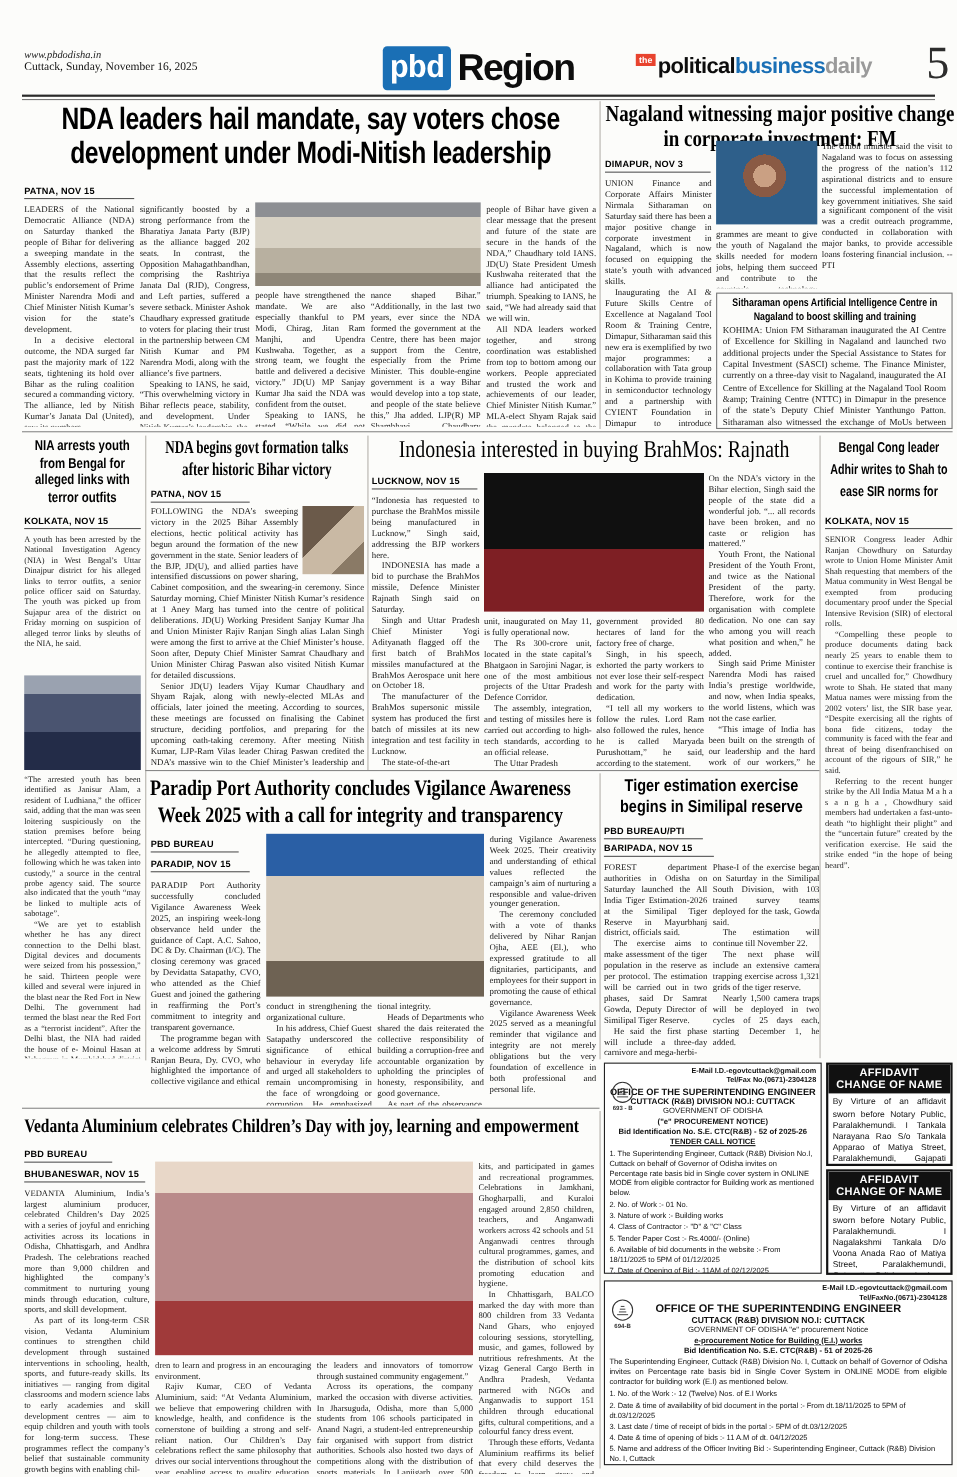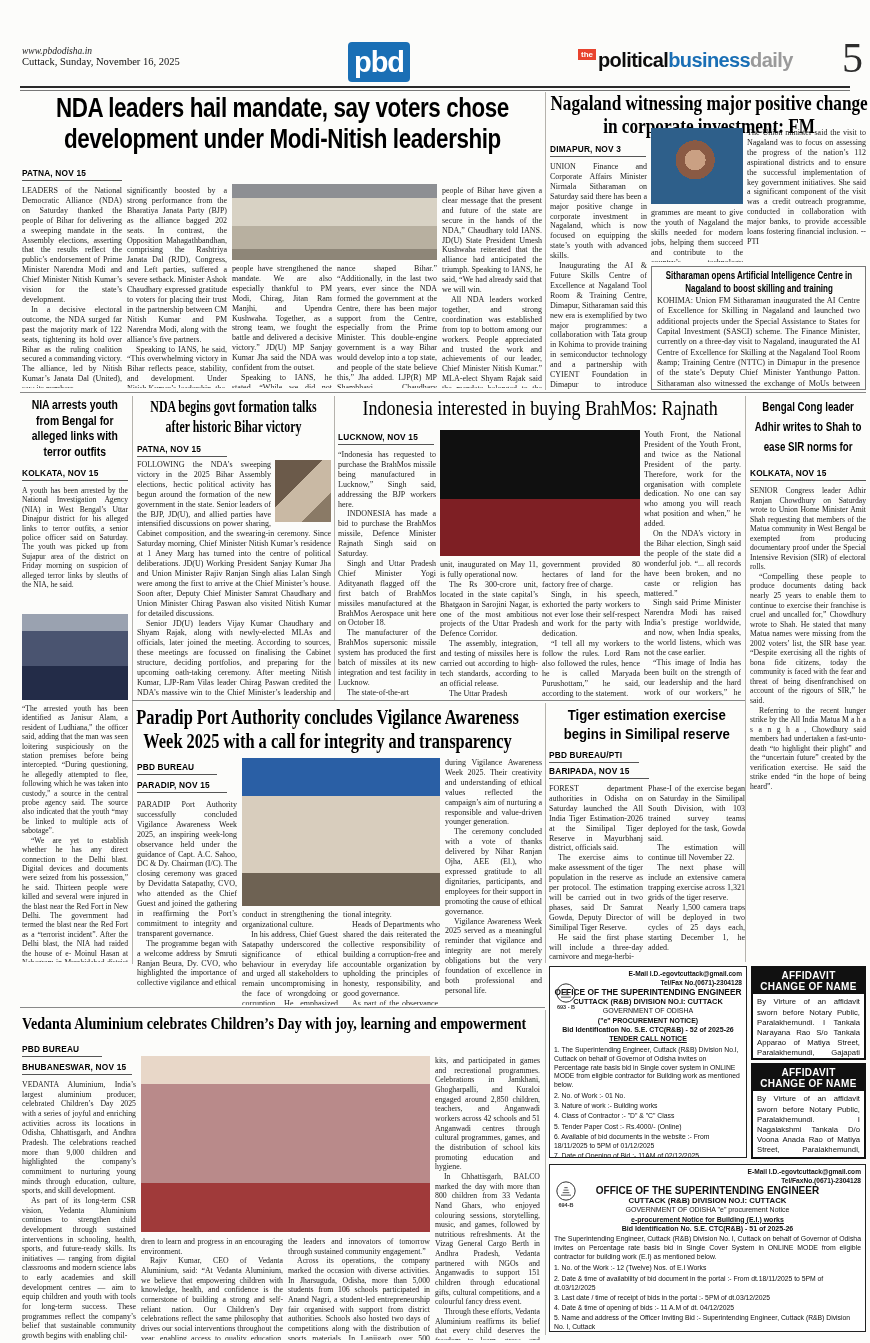--- a/index.html
+++ b/index.html
@@ -7,21 +7,21 @@
   #sheet{position:relative;width:870px;height:1343px;margin:0 auto;background:#fcfcfa;color:#1b1b1b;
          font-family:"Liberation Serif",serif;overflow:hidden}
   .abs{position:absolute}
   .hrule{position:absolute;background:#2a2a2a}
   .vrule{position:absolute;background:#b5b2ac;width:1px}
 
   
   .site{font-style:italic;font-size:9.5px;color:#222}
   .hdate{font-size:10.5px;color:#111}
   .pbdbox{background:#1a6fb5;border-radius:4px;color:#fff;display:flex;align-items:center;justify-content:center;
-          font-family:Liberation Sans, sans-serif;font-weight:700;font-size:29px;letter-spacing:-1px}
+          font-family:Liberation Mono, monospace;font-weight:700;font-size:29px;letter-spacing:-1px}
   .region{font-family:"Liberation Sans",sans-serif;font-weight:700;font-size:34px;letter-spacing:-1.5px;color:#0d0d0d}
   .mast{display:flex;align-items:flex-start;font-family:"Liberation Sans",sans-serif;font-weight:700;letter-spacing:-.6px}
   .mast .the{background:#e8432e;color:#fff;font-size:8px;padding:1px 3px;margin:1px 2px 4px 0;letter-spacing:0}
   .mast .w{font-size:20px;line-height:24px}
   .pagenum{font-family:"Liberation Serif",serif;font-size:42px;color:#2d2d2d}
 
   
   .hl{position:absolute;overflow:hidden}
   .hl .in{transform-origin:0 0;display:block}
   .hl-sans{font-family:"Liberation Sans",sans-serif;font-weight:700;color:#000}
@@ -68,20 +68,21 @@
 </style>
 </head>
 <body>
 
 <div id="sheet">
 
   <div class="abs site" style="left:22px;top:46px;width:210px">www.pbdodisha.in</div>
   <div class="abs hdate" style="left:22px;top:56px;width:240px">Cuttack, Sunday, November 16, 2025</div>
 
   <div class="abs pbdbox" style="left:348px;top:42px;width:62px;height:40px">pbd</div>
+  <div class="abs region" style="left:416px;top:42px;width:140px;height:42px;line-height:40px">Region</div>
 
   <div class="abs mast" style="left:578px;top:48px;width:262px">
     <span class="the">the</span>
     <span class="w" style="color:#0d0d0d">political</span>
     <span class="w" style="color:#1a6fb5">business</span>
     <span class="w" style="color:#9a9a9a">daily</span>
   </div>
   <div class="abs pagenum" style="left:842px;top:34px">5</div>
 
   <div class="hrule" style="left:20px;top:86px;width:830px;height:2px"></div>
@@ -185,22 +186,22 @@
       <p class="para">The Rs 300-crore unit, located in the state capital’s Bhatgaon in Sarojini Nagar, is one of the most ambitious projects of the Uttar Pradesh Defence Corridor.</p>
       <p class="para">The assembly, integration, and testing of missiles here is carried out according to high-tech standards, according to an official release.</p>
       <p class="para">The Uttar Pradesh</p>
     </div>
   <div class="txtcol" style="left:542px;top:560px;width:98px;height:138px">
       <p class="para">government provided 80 hectares of land for the factory free of charge.</p>
       <p class="para">Singh, in his speech, exhorted the party workers to not ever lose their self-respect and work for the party with dedication.</p>
       <p class="para">“I tell all my workers to follow the rules. Lord Ram also followed the rules, hence he is called Maryada Purushottam,” he said, according to the statement.</p>
     </div>
   <div class="txtcol" style="left:644px;top:430px;width:97px;height:268px">
+      <p class="para">On the NDA’s victory in the Bihar election, Singh said the people of the state did a wonderful job. “... all records have been broken, and no caste or religion has mattered.”</p>
       <p class="para">Youth Front, the National President of the Youth Front, and twice as the National President of the party. Therefore, work for the organisation with complete dedication. No one can say who among you will reach what position and when,” he added.</p>
-      <p class="para">On the NDA’s victory in the Bihar election, Singh said the people of the state did a wonderful job. “... all records have been broken, and no caste or religion has mattered.”</p>
       <p class="para">Singh said Prime Minister Narendra Modi has raised India’s prestige worldwide, and now, when India speaks, the world listens, which was not the case earlier.</p>
       <p class="para">“This image of India has been built on the strength of our leadership and the hard work of our workers,” he said.</p>
     </div>
 
   <div class="vrule" style="left:745px;top:396px;height:566px"></div>
 
   <div class="hl" style="left:750px;top:397px;width:116px;height:64px">
     <span class="in hl-sans" style="width:155px;transform:scaleX(.75);font-size:13px;line-height:1.55;text-align:center;font-weight:700">Bengal Cong leader Adhir writes to Shah to ease SIR norms for Matuas</span>
   </div>
   <div class="dl" style="left:750px;top:468px;width:116px">KOLKATA, NOV 15</div>

